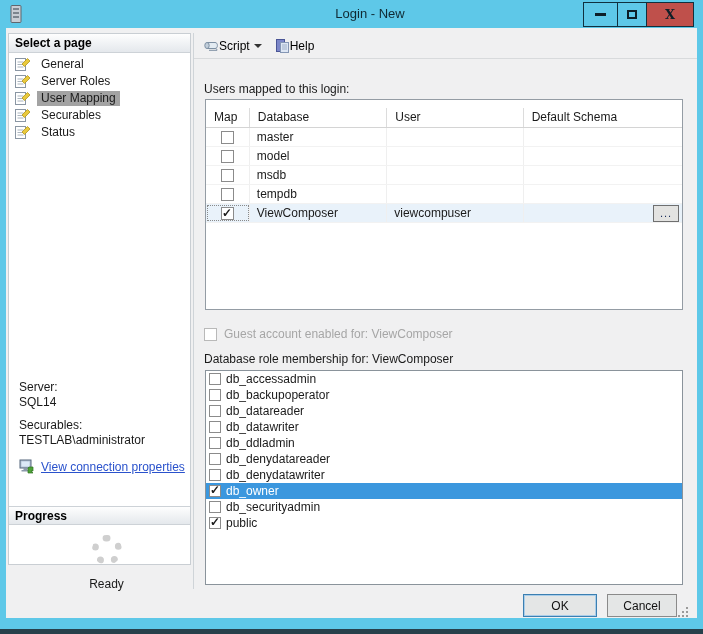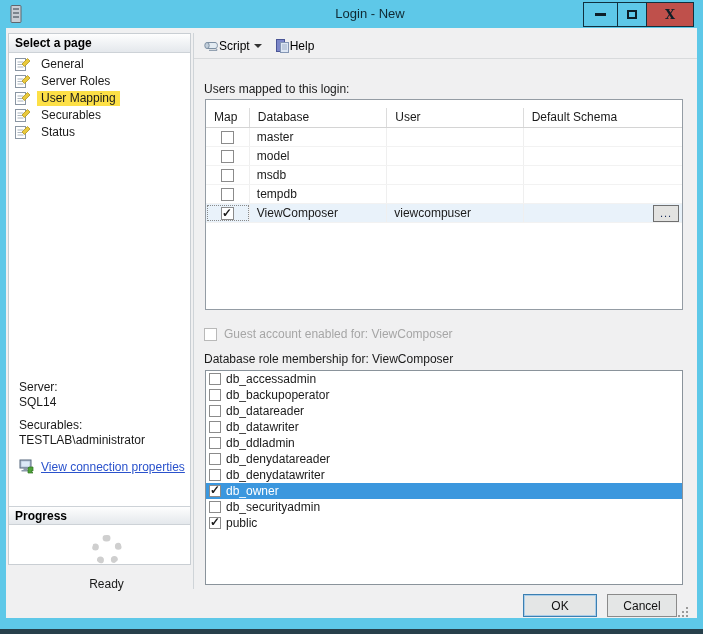--- a/index.html
+++ b/index.html
@@ -35,21 +35,21 @@
     border-bottom:1px solid #cdd2d7; color:#000;
   }
   .sec-connection { position:absolute; left:0; right:0; top:337px; }
   .sec-connection .section-header, .sec-progress .section-header { border-top:1px solid #cdd2d7; }
   .sec-progress { position:absolute; left:0; right:0; top:472px; }
 
   .page-list { padding-top:3px; }
   .page-item { display:flex; align-items:center; height:17px; padding-left:4px; cursor:default; }
   .page-item .icon { width:18px; height:15px; margin-right:6px; flex:0 0 auto; }
   .page-item .lbl { padding:0 4px; line-height:15px; }
-  .page-item.selected .lbl { background:#fde047; }
+  .page-item.selected .lbl { background:#a3a3a3; }
 
   .conn-label { margin:9px 0 0 10px; color:#1a1a1a; }
   .conn-value { margin:1px 0 0 10px; }
   .conn-link-row { display:flex; align-items:center; margin:12px 0 0 10px; gap:5px; }
   .link { color:#2a52cc; text-decoration:underline; cursor:pointer; }
 
   .progress-row { display:flex; align-items:center; margin:10px 0 0 14px; gap:12px;flex-direction:column; }
   .spinner { width:30px; height:30px; border:7px dotted #cfcfcf; border-radius:50%; }
 
   

